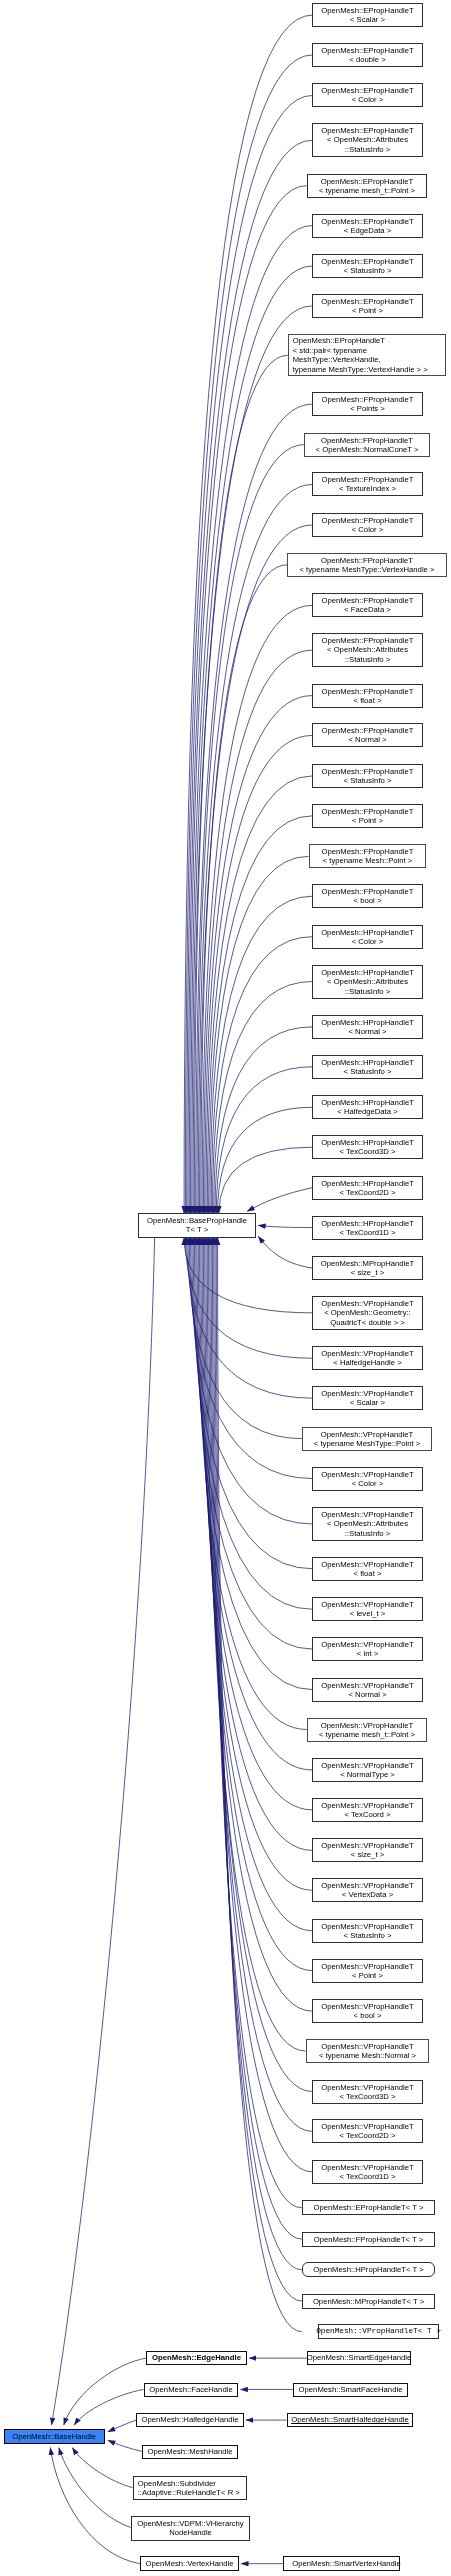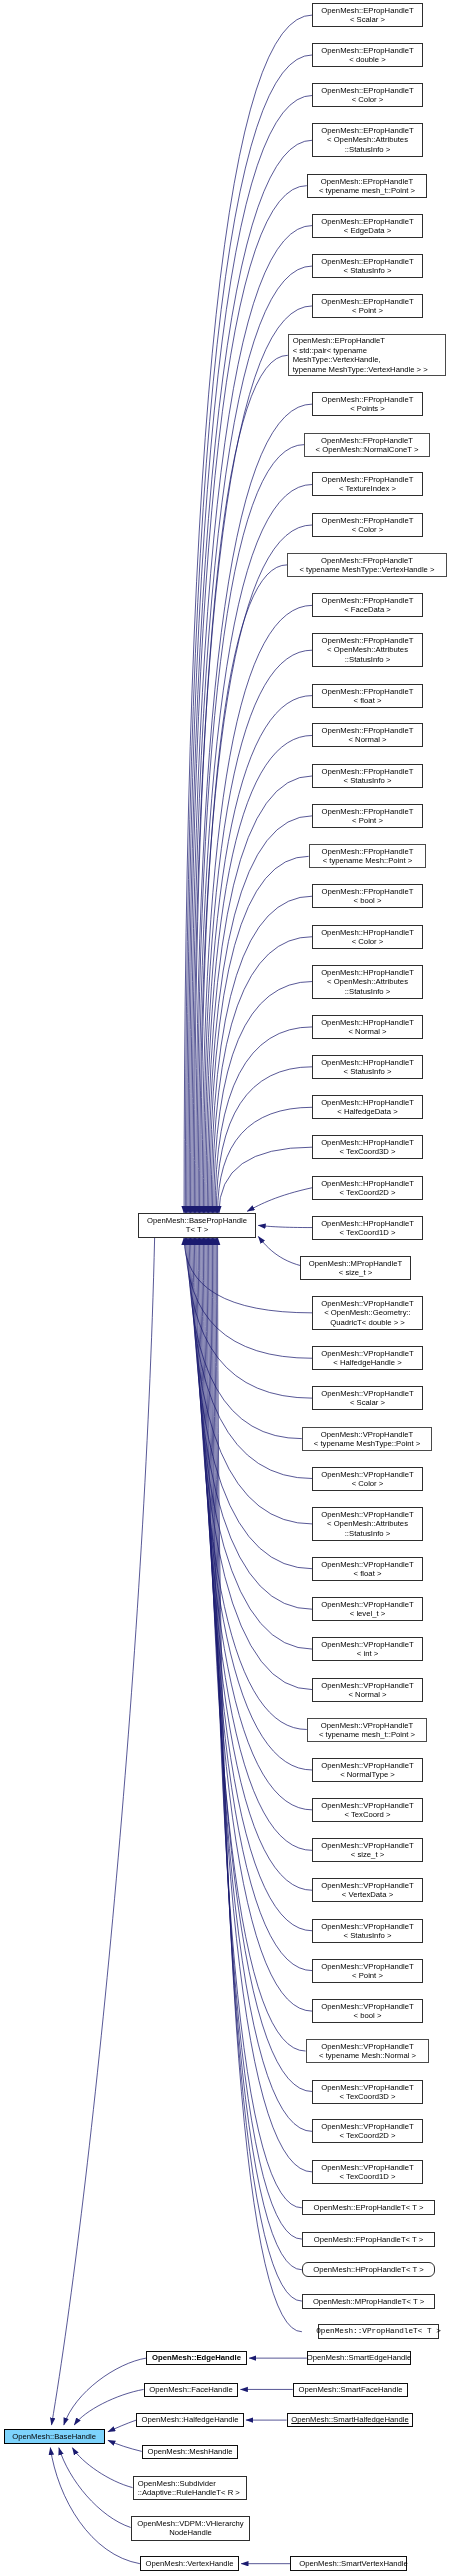--- a/index.html
+++ b/index.html
@@ -14,21 +14,21 @@
     position:absolute;box-sizing:border-box;background:#ffffff;
     border:1px solid #2e2e2e;
     display:flex;flex-direction:column;justify-content:center;align-items:center;
     font-size:7.7px;line-height:9.5px;white-space:nowrap;text-align:center;
     z-index:2;
   }
   .node .ln{pointer-events:none;}
   .node.thin{border-width:0.6px;border-color:#4a4a4a;}
   .node.bold{border-width:1.2px;border-color:#0f0f0f;}
   .node.left{align-items:flex-start;padding-left:3.7px;text-align:left;}
-  .node.focus{background:#7dd3fc;border:1px solid #000;}
+  .node.focus{background:#3b82f6;border:1px solid #000;}
 </style>
 </head>
 <body>
 
 <div id="edge-layer">
     <svg width="451" height="2576" viewBox="0 0 735 4198" xmlns="http://www.w3.org/2000/svg">
      <defs>
        <marker id="arr" markerWidth="13" markerHeight="10" refX="12" refY="4.5" orient="auto" markerUnits="userSpaceOnUse">
          <path d="M0,0 L13,4.5 L0,9 Z" fill="#1b1b70"></path>
        </marker>
@@ -234,21 +234,21 @@
       <div class="ln">&lt; TexCoord3D &gt;</div>
     </div>
     <div class="node" style="left: 312px; top: 1176px; width: 111px; height: 24px;">
       <div class="ln">OpenMesh::HPropHandleT</div>
       <div class="ln">&lt; TexCoord2D &gt;</div>
     </div>
     <div class="node" style="left: 312px; top: 1216px; width: 111px; height: 24px;">
       <div class="ln">OpenMesh::HPropHandleT</div>
       <div class="ln">&lt; TexCoord1D &gt;</div>
     </div>
-    <div class="node" style="left: 300px; top: 1256px; width: 111px; height: 24px;">
+    <div class="node" style="left: 312px; top: 1256px; width: 111px; height: 24px;">
       <div class="ln">OpenMesh::MPropHandleT</div>
       <div class="ln">&lt; size_t &gt;</div>
     </div>
     <div class="node" style="left: 312px; top: 1296px; width: 111px; height: 34px;">
       <div class="ln">OpenMesh::VPropHandleT</div>
       <div class="ln">&lt; OpenMesh::Geometry::</div>
       <div class="ln">QuadricT&lt; double &gt; &gt;</div>
     </div>
     <div class="node" style="left: 312px; top: 1346px; width: 111px; height: 24px;">
       <div class="ln">OpenMesh::VPropHandleT</div>
@@ -379,17 +379,17 @@
 <div id="smart-nodes">
     <div class="node bold" style="left: 307px; top: 2351px; width: 104px; height: 14px;">
       <div class="ln">OpenMesh::SmartEdgeHandle</div>
     </div>
     <div class="node bold" style="left: 293px; top: 2383px; width: 115px; height: 14px;">
       <div class="ln">OpenMesh::SmartFaceHandle</div>
     </div>
     <div class="node bold" style="left: 287px; top: 2413px; width: 126px; height: 14px; text-decoration: underline;">
       <div class="ln">OpenMesh::SmartHalfedgeHandle</div>
     </div>
-    <div class="node bold" style="left: 290px; top: 2556px; width: 117px; height: 15.3px; padding-left: 10px;">
+    <div class="node bold" style="left: 283px; top: 2556px; width: 117px; height: 15.3px; padding-left: 10px;">
       <div class="ln">OpenMesh::SmartVertexHandle</div>
     </div>
   </div>
 
 
 </body></html>

